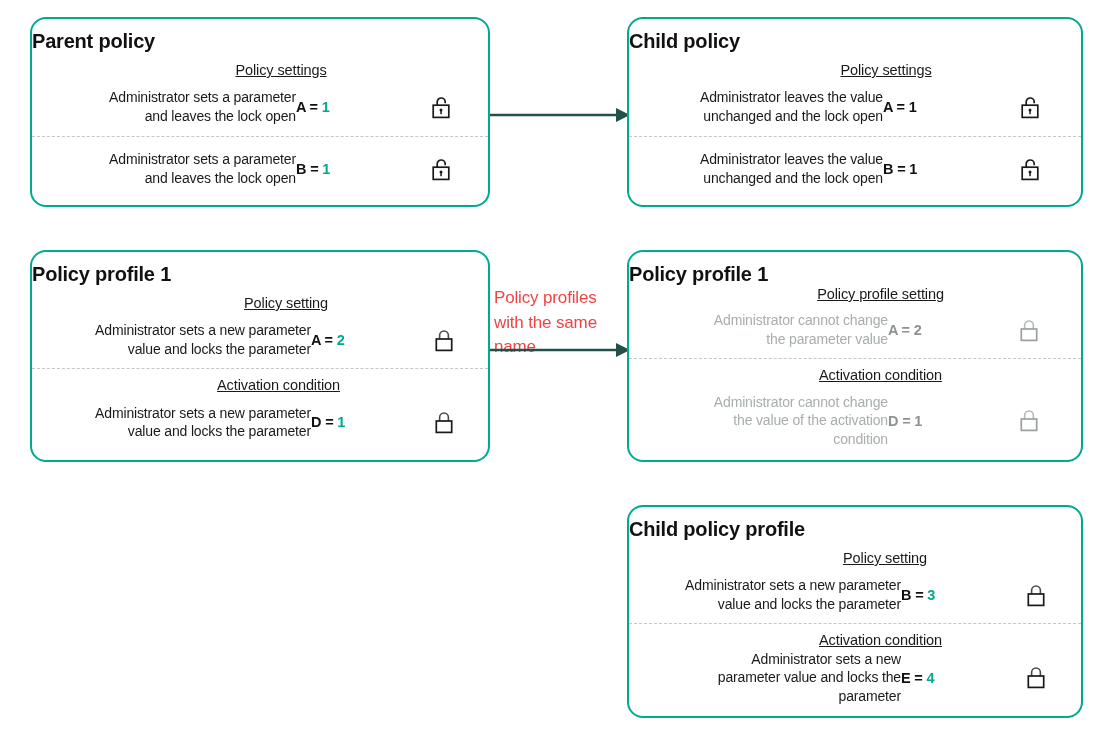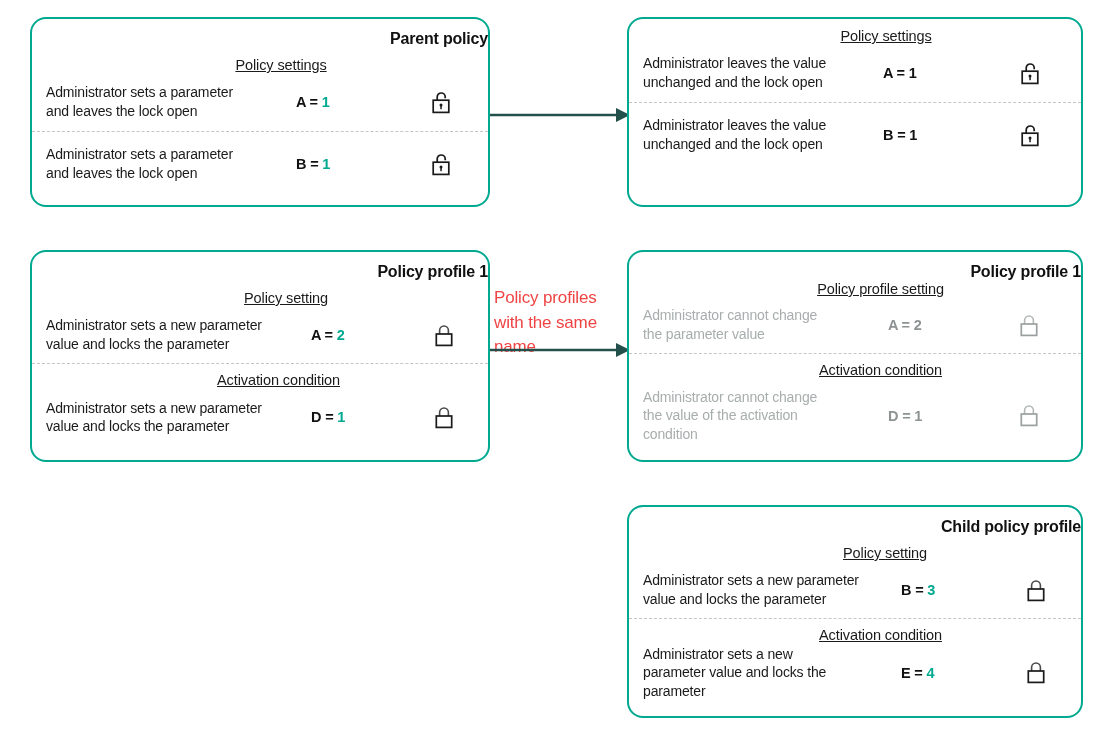--- a/index.html
+++ b/index.html
@@ -12,22 +12,22 @@
 
   
   .card{
     position:absolute;
     border:2.5px solid #00a98f;
     border-radius:16px;
     background:#ffffff;
     box-sizing:border-box;
   }
   .card-title{
-    text-align:right;
-    font-size:16px;
+    text-align:left;
+    font-size:20px;
     font-weight:bold;
     color:#111111;
     letter-spacing:-0.2px;
   }
   .rows{position:relative;}
   .row{position:relative;box-sizing:border-box;}
   .row + .row{border-top:1px dashed #c3c7c7;}
 
   .col-head{
     text-align:center;
@@ -41,20 +41,21 @@
     display:flex;
     align-items:center;
   }
   .desc{
     font-size:14px;
     line-height:1.35;
     color:#1a1a1a;
     letter-spacing:-0.15px;
     white-space:pre-line;
     flex:0 0 auto;
+    text-align:right;
   }
   .val{
     font-size:14.5px;
     font-weight:bold;
     color:#111111;
     text-align:left;
     flex:0 0 auto;
     letter-spacing:-0.2px;
     white-space:nowrap;
   }
@@ -143,20 +144,21 @@
               <rect x="8.3" y="14.6" width="1.5" height="3.6" fill="#1a1a1a"></rect>
             </svg>
           </div>
         </div>
       </div>
 
     </div>
   </div>
 
   <div class="card" style="left:627px;top:17px;width:456px;height:190px;">
+    <div class="card-title" style="margin-top:11px;">Child policy</div>
 
     <div class="rows" style="margin-top:9px;">
 
       <div class="row" style="padding:0 14px 10px 14px;">
         <div class="col-head" style="margin-left:158px;width:170px;">Policy settings</div>
         <div class="row-body" style="margin-top:9px;">
           <div class="desc" style="width:240px;">Administrator leaves the value
 unchanged and the lock open</div>
           <div class="val" style="width:122px;">
             <span>A</span>

